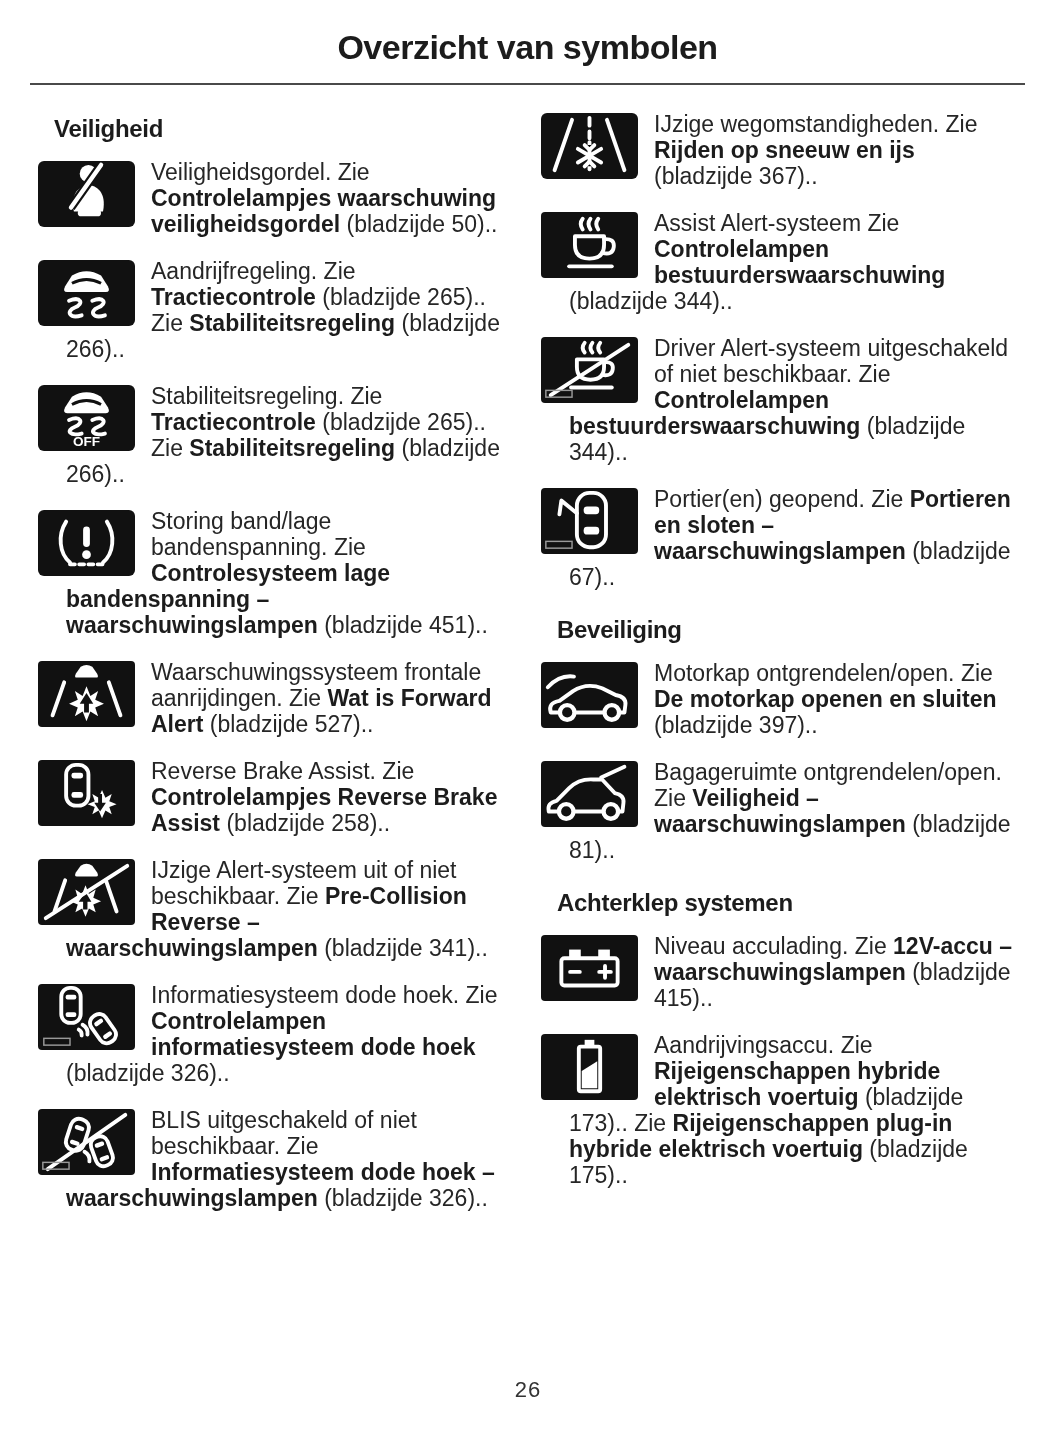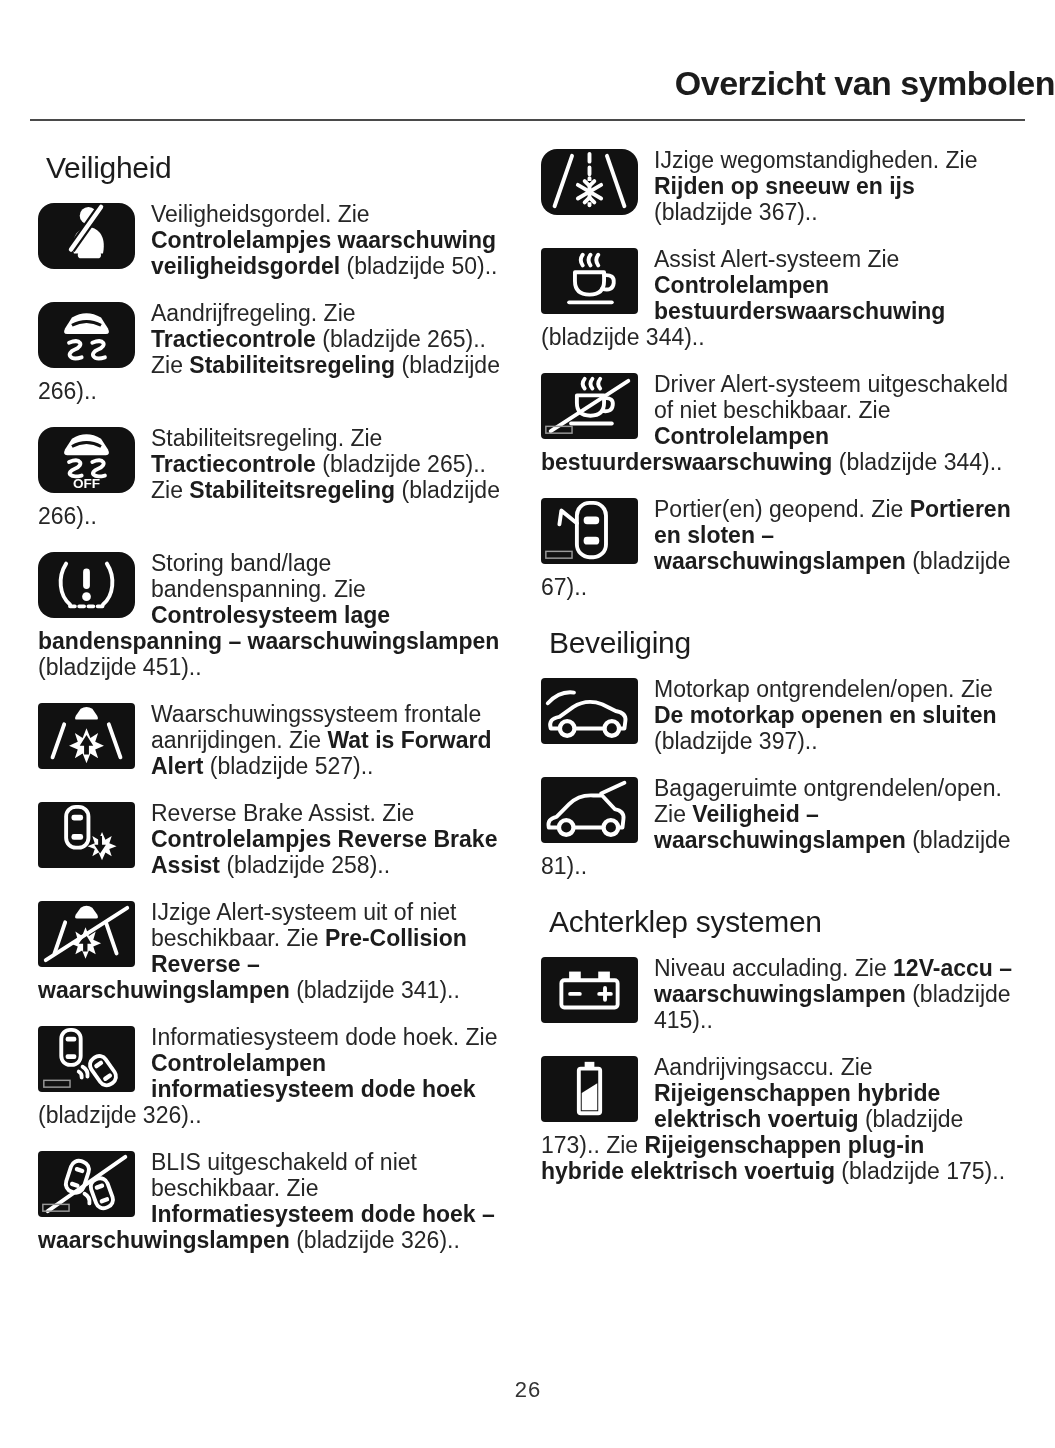--- a/index.html
+++ b/index.html
@@ -3,41 +3,41 @@
 <meta charset="utf-8">
 <style>
   * { margin:0; padding:0; box-sizing:border-box; }
   html,body { background:#fff; }
   body {
     width:1055px; height:1448px; position:relative;
     font-family:"Liberation Sans","DejaVu Sans",sans-serif;
     color:#262626; overflow:hidden;
   }
   .page-title {
-    text-align:right; font-size:34px; font-weight:bold; color:#1c1c1c;
-    letter-spacing:-0.5px; padding-top:64px;
+    text-align:center; font-size:34px; font-weight:bold; color:#1c1c1c;
+    letter-spacing:-0.5px; padding-top:28px;
   }
   .rule { border:none; border-top:2px solid #4a4a4a; margin:16px 30px 0 30px; }
   .cols { display:flex; gap:32px; padding:26px 38px 0 38px; }
   .col { width:471px; }
   h2.sec {
-    font-size:30px; font-weight:normal; color:#1c1c1c;
-    margin:4px 0 16px 8px; letter-spacing:-0.3px;
+    font-size:24px; font-weight:bold; color:#1c1c1c;
+    margin:4px 0 16px 16px; letter-spacing:-0.3px;
   }
   h2.sec.mid { margin-top:26px; }
   .item { clear:both; margin-bottom:21px; overflow:visible; }
   .item:after { content:""; display:block; clear:both; }
   .sym {
     float:left; width:97px; height:66px; background:#111;
-    border-radius:16px; margin:2px 16px 6px 0;
+    border-radius:6px; margin:2px 16px 6px 0;
     display:flex; align-items:center; justify-content:center;
   }
   .sym.sq { border-radius:4px; }
   .sym svg { width:97px; height:66px; display:block; }
-  .txt { font-size:23px; line-height:26px; color:#262626; }
+  .txt { font-size:23px; line-height:26px; color:#262626;padding-left:28px; }
   .txt b { color:#1c1c1c; }
   .page-num {
     position:absolute; left:0; right:0; bottom:44px;
     text-align:center; font-size:22px; color:#333;font-family:Liberation Mono, monospace;
   }
   .ic { stroke:#fff; fill:none; stroke-width:4; stroke-linecap:round; stroke-linejoin:round; }
   .icf { fill:#fff; stroke:none; }
 </style>
 </head>
 <body>

